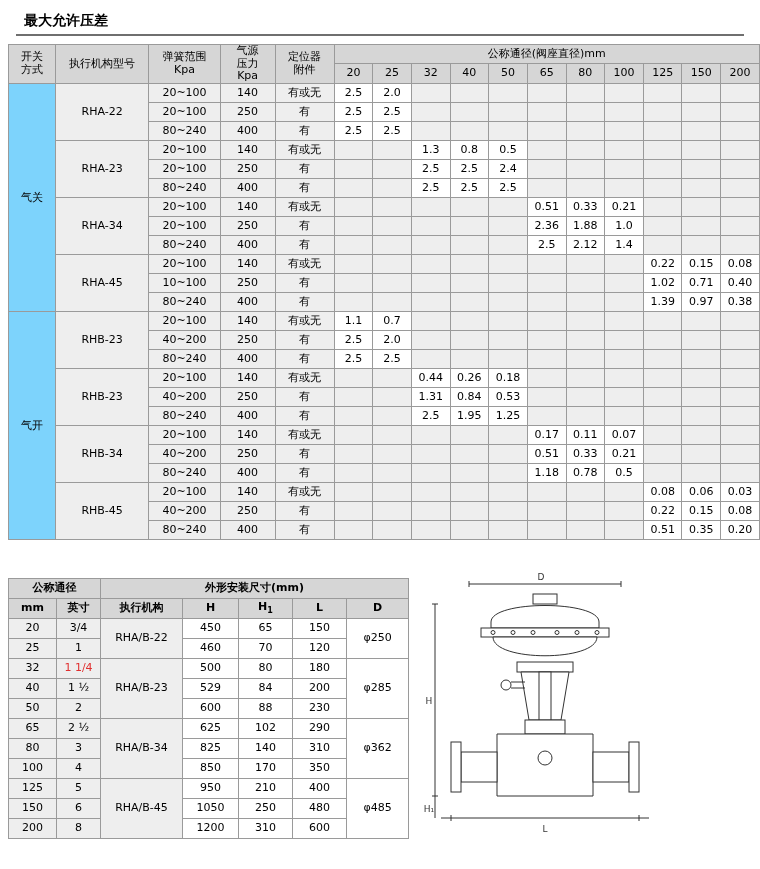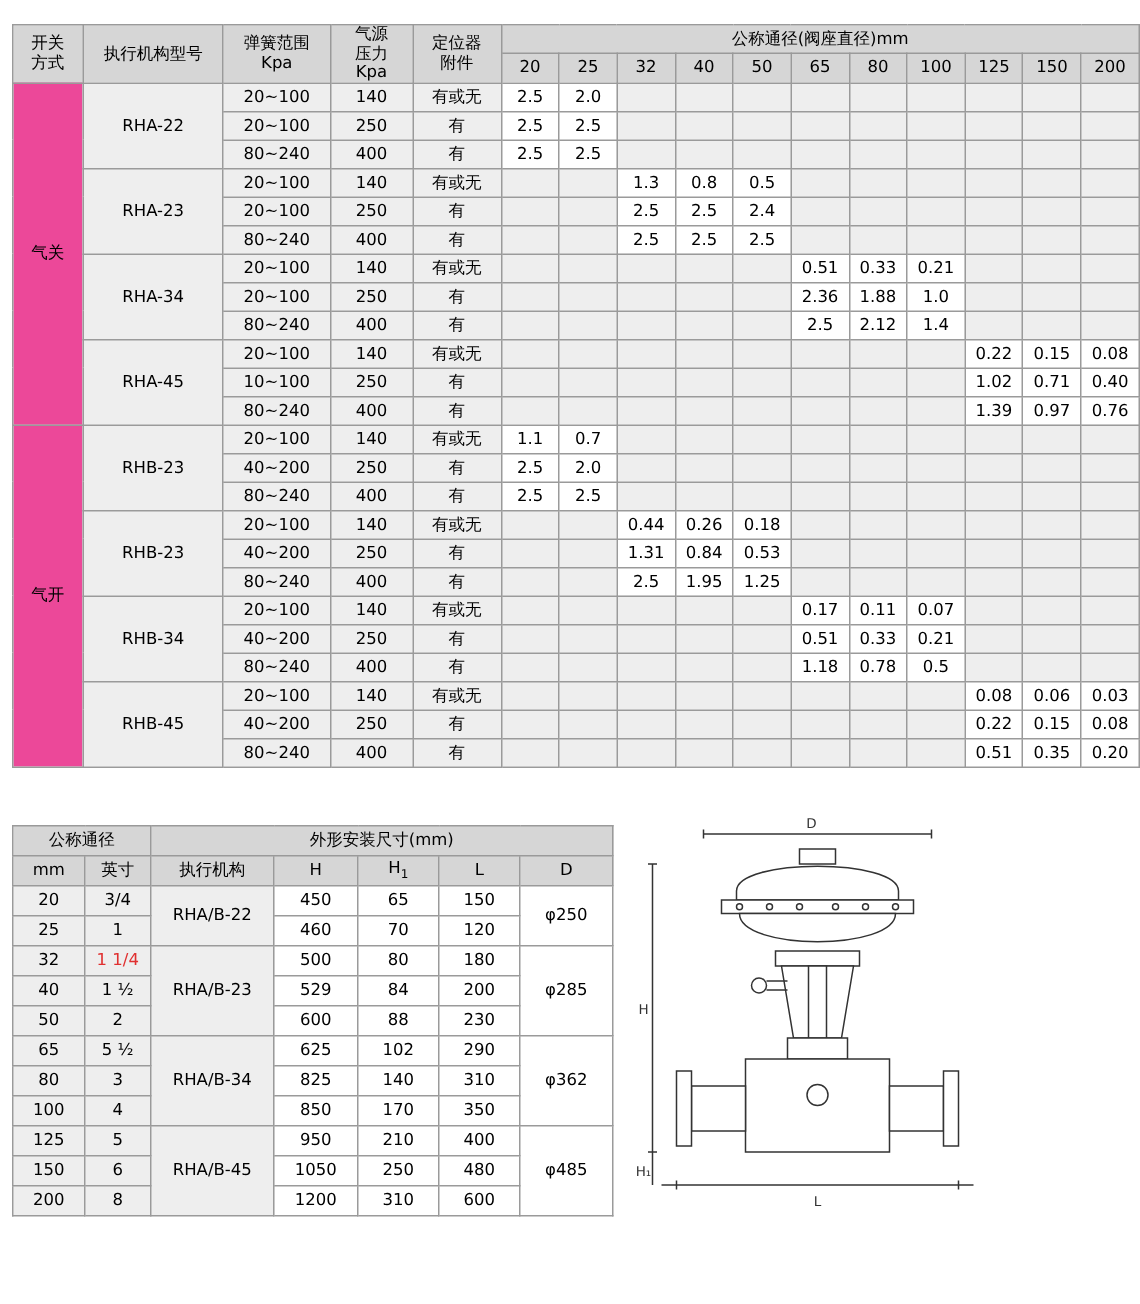--- a/index.html
+++ b/index.html
@@ -38,59 +38,60 @@
     font-size: 11px;
     height: 18px;
     padding: 0;
     line-height: 1.15;
   }
   .t1 th {
     background: #d6d6d6;
     font-weight: normal;
   }
   .hcell { background: #d6d6d6; }
-  .vcell { background: #ec4899; font-family: Liberation Serif, serif; }
+  .vcell { background: #7dd3fc; font-family: Liberation Serif, serif; }
   .dcell { background: #eeeeee; }
   .white { background: #ffffff; }
 
   
   .wrap2 { padding: 0 8px; margin-top: 30px; }
   .t2 {
     width: 400px;
     margin-top: 8px;
   }
   .t2 td, .t2 th {
     border: 1px solid #9a9a9a;
     text-align: center;
     vertical-align: middle;
     font-size: 11px;
     height: 19px;
     padding: 0;
     line-height: 1.15;
   }
-  .t2 th { background: #d6d6d6; font-weight: normal; }
+  .t2 th { background: #d6d6d6; font-weight: bold; }
   .t2 .hd { background: #d6d6d6; }
   .t2 .lt { background: #eeeeee; }
   .red { color: #e03030; }
 
   .lower {
     display: flex;
     align-items: flex-start;
   }
   .drawing {
     flex: 1;
     position: relative;
     margin-left: 12px;
   }
   .sub { font-size: 8px; vertical-align: sub; }
 </style>
 </head>
 <body>
 
 <div class="wrap1">
+  <div class="section-title">最大允许压差</div>
   <table class="t1" id="table1">
       <colgroup>
         <col style="width:46px">
         <col style="width:92px">
         <col style="width:70px">
         <col style="width:54px">
         <col style="width:58px">
         <col style="width:38px">
         <col style="width:38px">
         <col style="width:38px">
@@ -313,21 +314,21 @@
           <td class="dcell"></td>
           <td class="dcell"></td>
           <td class="dcell"></td>
           <td class="dcell"></td>
           <td class="dcell"></td>
           <td class="dcell"></td>
           <td class="dcell"></td>
           <td class="dcell"></td>
           <td class="white">1.39</td>
           <td class="white">0.97</td>
-          <td class="white">0.76</td>
+          <td class="white">0.38</td>
         </tr>
         <tr>
           <td rowspan="12" class="vcell">气开</td>
           <td rowspan="3" class="dcell">RHB-23</td>
           <td class="dcell">20~100</td>
           <td class="dcell">140</td>
           <td class="dcell">有或无</td>
           <td class="white">1.1</td>
           <td class="white">0.7</td>
           <td class="dcell"></td>
@@ -583,21 +584,21 @@
           </tr>
           <tr>
             <td class="lt">50</td>
             <td class="lt">2</td>
             <td>600</td>
             <td>88</td>
             <td>230</td>
           </tr>
           <tr>
             <td class="lt">65</td>
-            <td class="lt">5 ½</td>
+            <td class="lt">2 ½</td>
             <td rowspan="3" class="lt">RHA/B-34</td>
             <td>625</td>
             <td>102</td>
             <td>290</td>
             <td rowspan="3">φ362</td>
           </tr>
           <tr>
             <td class="lt">80</td>
             <td class="lt">3</td>
             <td>825</td>

